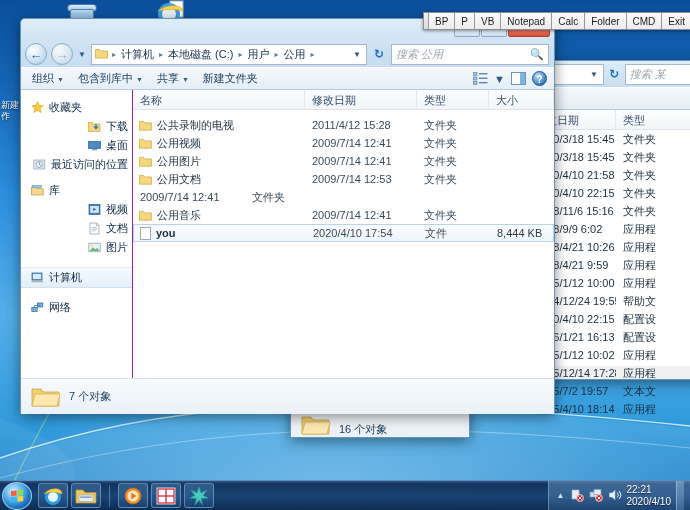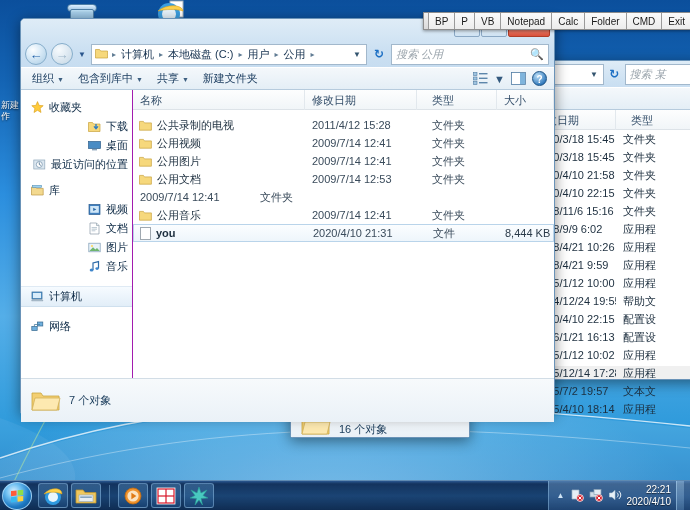--- a/index.html
+++ b/index.html
@@ -140,21 +140,21 @@
   .listpane { flex:1; background:#fff; display:flex; flex-direction:column; min-width:0; }
   .colhead {
     display:flex; height: 20px; align-items:flex-start;
     background: linear-gradient(180deg,#fdfefe,#f1f5f8);
     border-bottom: 1px solid #dde3e8;
     font-size: 11px; color:#36506b;
   }
   .colhead div { padding-left: 7px; border-right:1px solid #e2e8ed; height:20px; line-height:20px; overflow:hidden;}
   .c-name { width: 172px; }
   .c-date { width: 112px; }
-  .c-type { width: 72px; margin-left: 8px; }
+  .c-type { width: 72px; }
   .c-size { flex:1; }
   .rows { flex:1; }
   .row { display:flex; height: 18px; align-items:center; font-size: 11px; color:#1c2e3e; }
   .row.selected {
     background: linear-gradient(180deg,#fbfdff,#eef5fb);
     border:1px solid #b9d4ea; height:18px;
   }
   .row .cell { padding-left: 7px; overflow:hidden; white-space:nowrap; }
   .row .cell.c-name { display:flex; align-items:center; gap:5px; padding-left: 6px;}
   .row .cell.c-size { text-align:right; padding-right: 27px; color:#2a3a49;}
@@ -162,21 +162,21 @@
   .folder-ico {
     width: 13px; height: 11px; flex:none; position:relative;
   }
   .file-ico {
     width: 11px; height: 13px; flex:none;
     background:#fff; border:1px solid #9fa8b0;
   }
 
   
   .statusbar {
-    height: 44px; display:flex; align-items:center; gap:8px;
+    height: 36px; display:flex; align-items:center; gap:8px;
     background: linear-gradient(180deg,#f7fafc,#eaf1f7);
     border-top:1px solid #d2dde6; padding: 0 10px;
     font-size: 11px; color:#20415f;
   }
   .statusbar .bigfolder { width: 30px; height: 24px; position:relative; }
 
   
   .launcher {
     position:absolute; display:flex; align-items:stretch;
     background: linear-gradient(180deg,#fdfdfd,#e8e8e8);
@@ -215,21 +215,21 @@
     background: linear-gradient(180deg, rgba(120,185,235,0.30), rgba(40,100,165,0.30));
     display:flex; align-items:center; justify-content:center;
   }
   .tb-sep { width:1px; height: 22px; background: rgba(160,205,240,0.4); margin: 0 5px; }
   .tray {
     margin-left:auto; display:flex; align-items:center; gap:5px;
     height: 30px; padding: 0 6px 0 8px;
     background: linear-gradient(180deg, rgba(105,150,195,0.55), rgba(45,90,145,0.5));
     border-left: 1px solid rgba(160,205,240,0.45);
   }
-  .clock { color:#fff; font-size: 10px; line-height: 12px; text-align:right; text-shadow: 0 1px 1px rgba(0,0,0,0.6);}
+  .clock { color:#fff; font-size: 10px; line-height: 12px; text-align:left; text-shadow: 0 1px 1px rgba(0,0,0,0.6);}
   .showdesk { width: 8px; height: 30px; background: linear-gradient(180deg,rgba(190,225,250,0.35),rgba(120,170,215,0.3)); border-left:1px solid rgba(180,220,250,0.5); }
   .hidden-text { position:absolute; color:#fff; font-size:9px; text-shadow:0 1px 2px rgba(0,0,0,0.8); line-height:11px;}
 </style>
 </head>
 <body>
 
 <div id="desktop">
 
   <svg class="swoosh" viewBox="0 0 690 200" preserveAspectRatio="none">
     <path d="M0,150 C160,95 330,80 690,118 L690,200 L0,200 Z" fill="rgba(255,255,255,0.10)"></path>
@@ -514,30 +514,20 @@
           <div class="navitem child">
             <span class="ico">
               <svg width="13" height="13" viewBox="0 0 13 13">
                   <rect x="0.8" y="2.2" width="11.4" height="8.6" fill="#e8f2fa" stroke="#7f9cb4" stroke-width="0.7"></rect>
                   <circle cx="4" cy="5" r="1.1" fill="#ffd861"></circle>
                   <path d="M1.4,10 L5,6.2 L7.4,8.4 L9,7 L11.8,10 Z" fill="#6fb56f"></path>
                 </svg>
             </span>
             <span>图片</span>
           </div>
-          <div class="navitem child">
-            <span class="ico">
-              <svg width="13" height="13" viewBox="0 0 13 13">
-                  <path d="M5,10 V3 L10.5,1.6 V8.4" stroke="#2f6ca8" stroke-width="1.2" fill="none"></path>
-                  <ellipse cx="3.6" cy="10.1" rx="1.9" ry="1.5" fill="#3f86cb"></ellipse>
-                  <ellipse cx="9.1" cy="8.6" rx="1.7" ry="1.4" fill="#3f86cb"></ellipse>
-                </svg>
-            </span>
-            <span>音乐</span>
-          </div>
         </div>
 
         <div class="navgroup" style="margin-top:10px;">
           <div class="navitem selected">
             <span class="ico">
               <svg width="13" height="13" viewBox="0 0 13 13">
                   <rect x="1" y="2" width="10" height="7" fill="#5fa0d6" stroke="#2f6390" stroke-width="0.7"></rect>
                   <rect x="2" y="3" width="8" height="5" fill="#d8ecfa"></rect>
                   <path d="M0.6,10.8 L12,10.8 L10.6,9.2 L2.2,9.2 Z" fill="#b6c7d4" stroke="#7d93a6" stroke-width="0.6"></path>
                 </svg>
@@ -633,21 +623,21 @@
             <div class="cell c-date">2009/7/14 12:41</div>
             <div class="cell c-type">文件夹</div>
             <div class="cell c-size"></div>
           </div>
 
           <div class="row selected">
             <div class="cell c-name">
               <span class="file-ico"></span>
               <span style="font-weight:bold;">you</span>
             </div>
-            <div class="cell c-date">2020/4/10 21:31</div>
+            <div class="cell c-date">2020/4/10 17:54</div>
             <div class="cell c-type">文件</div>
             <div class="cell c-size">8,444 KB</div>
           </div>
 
         </div>
       </div>
     </div>
 
     <div class="statusbar">
       <span class="bigfolder">

